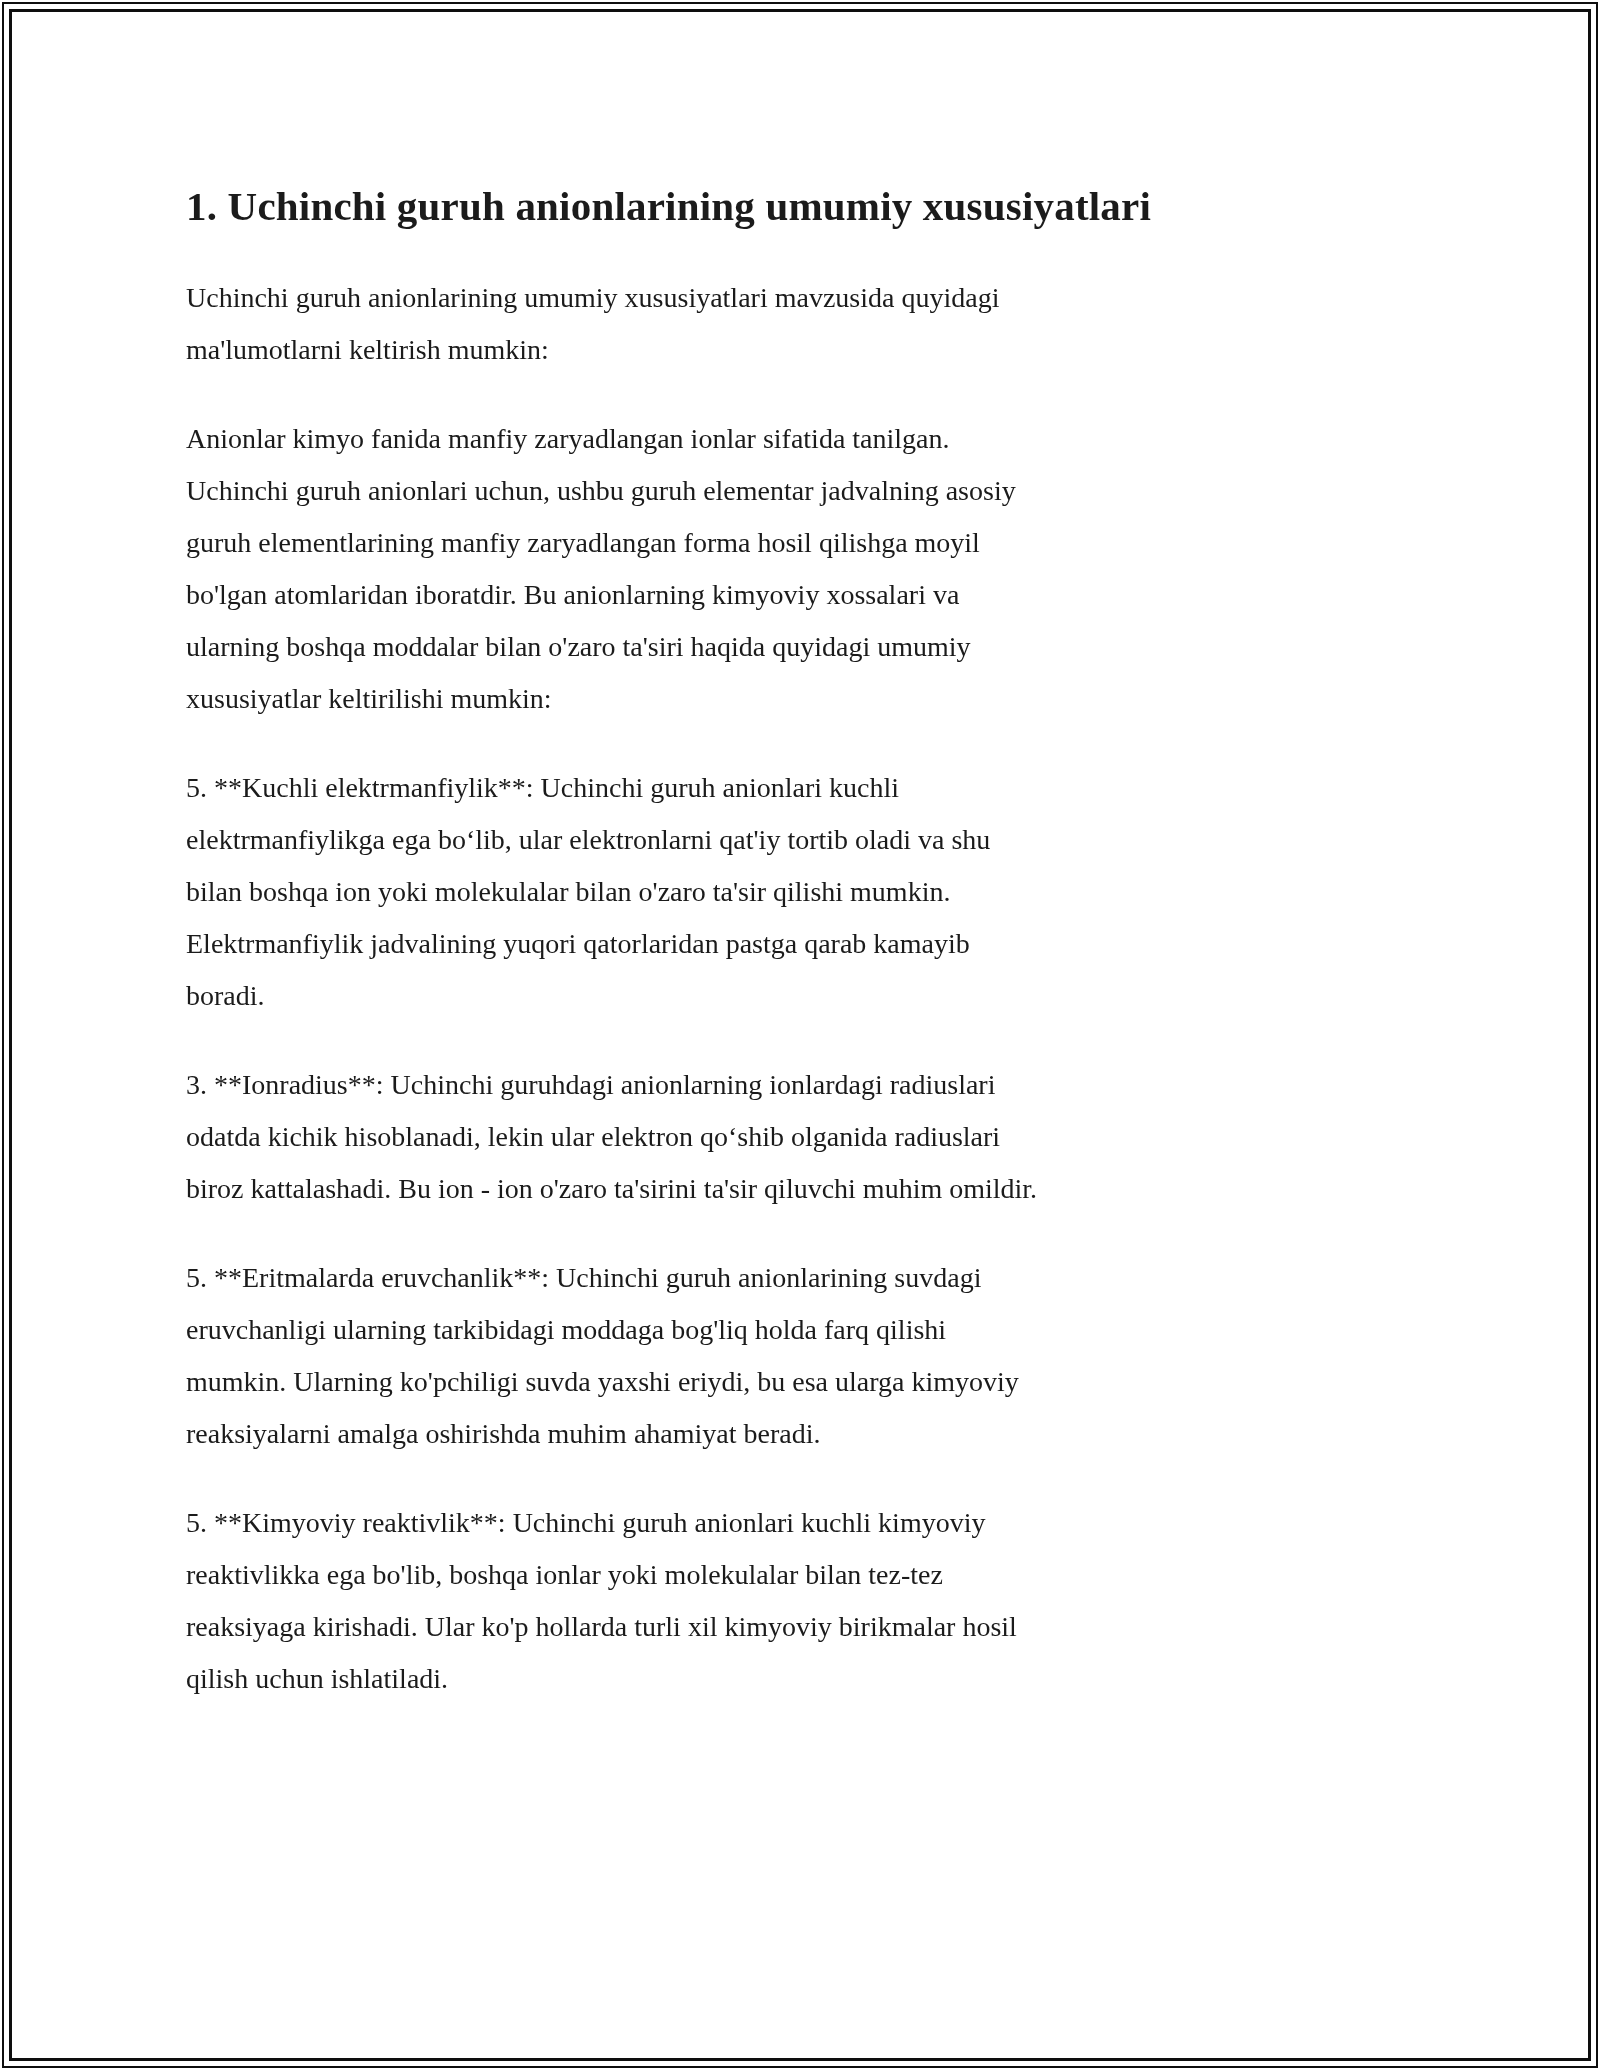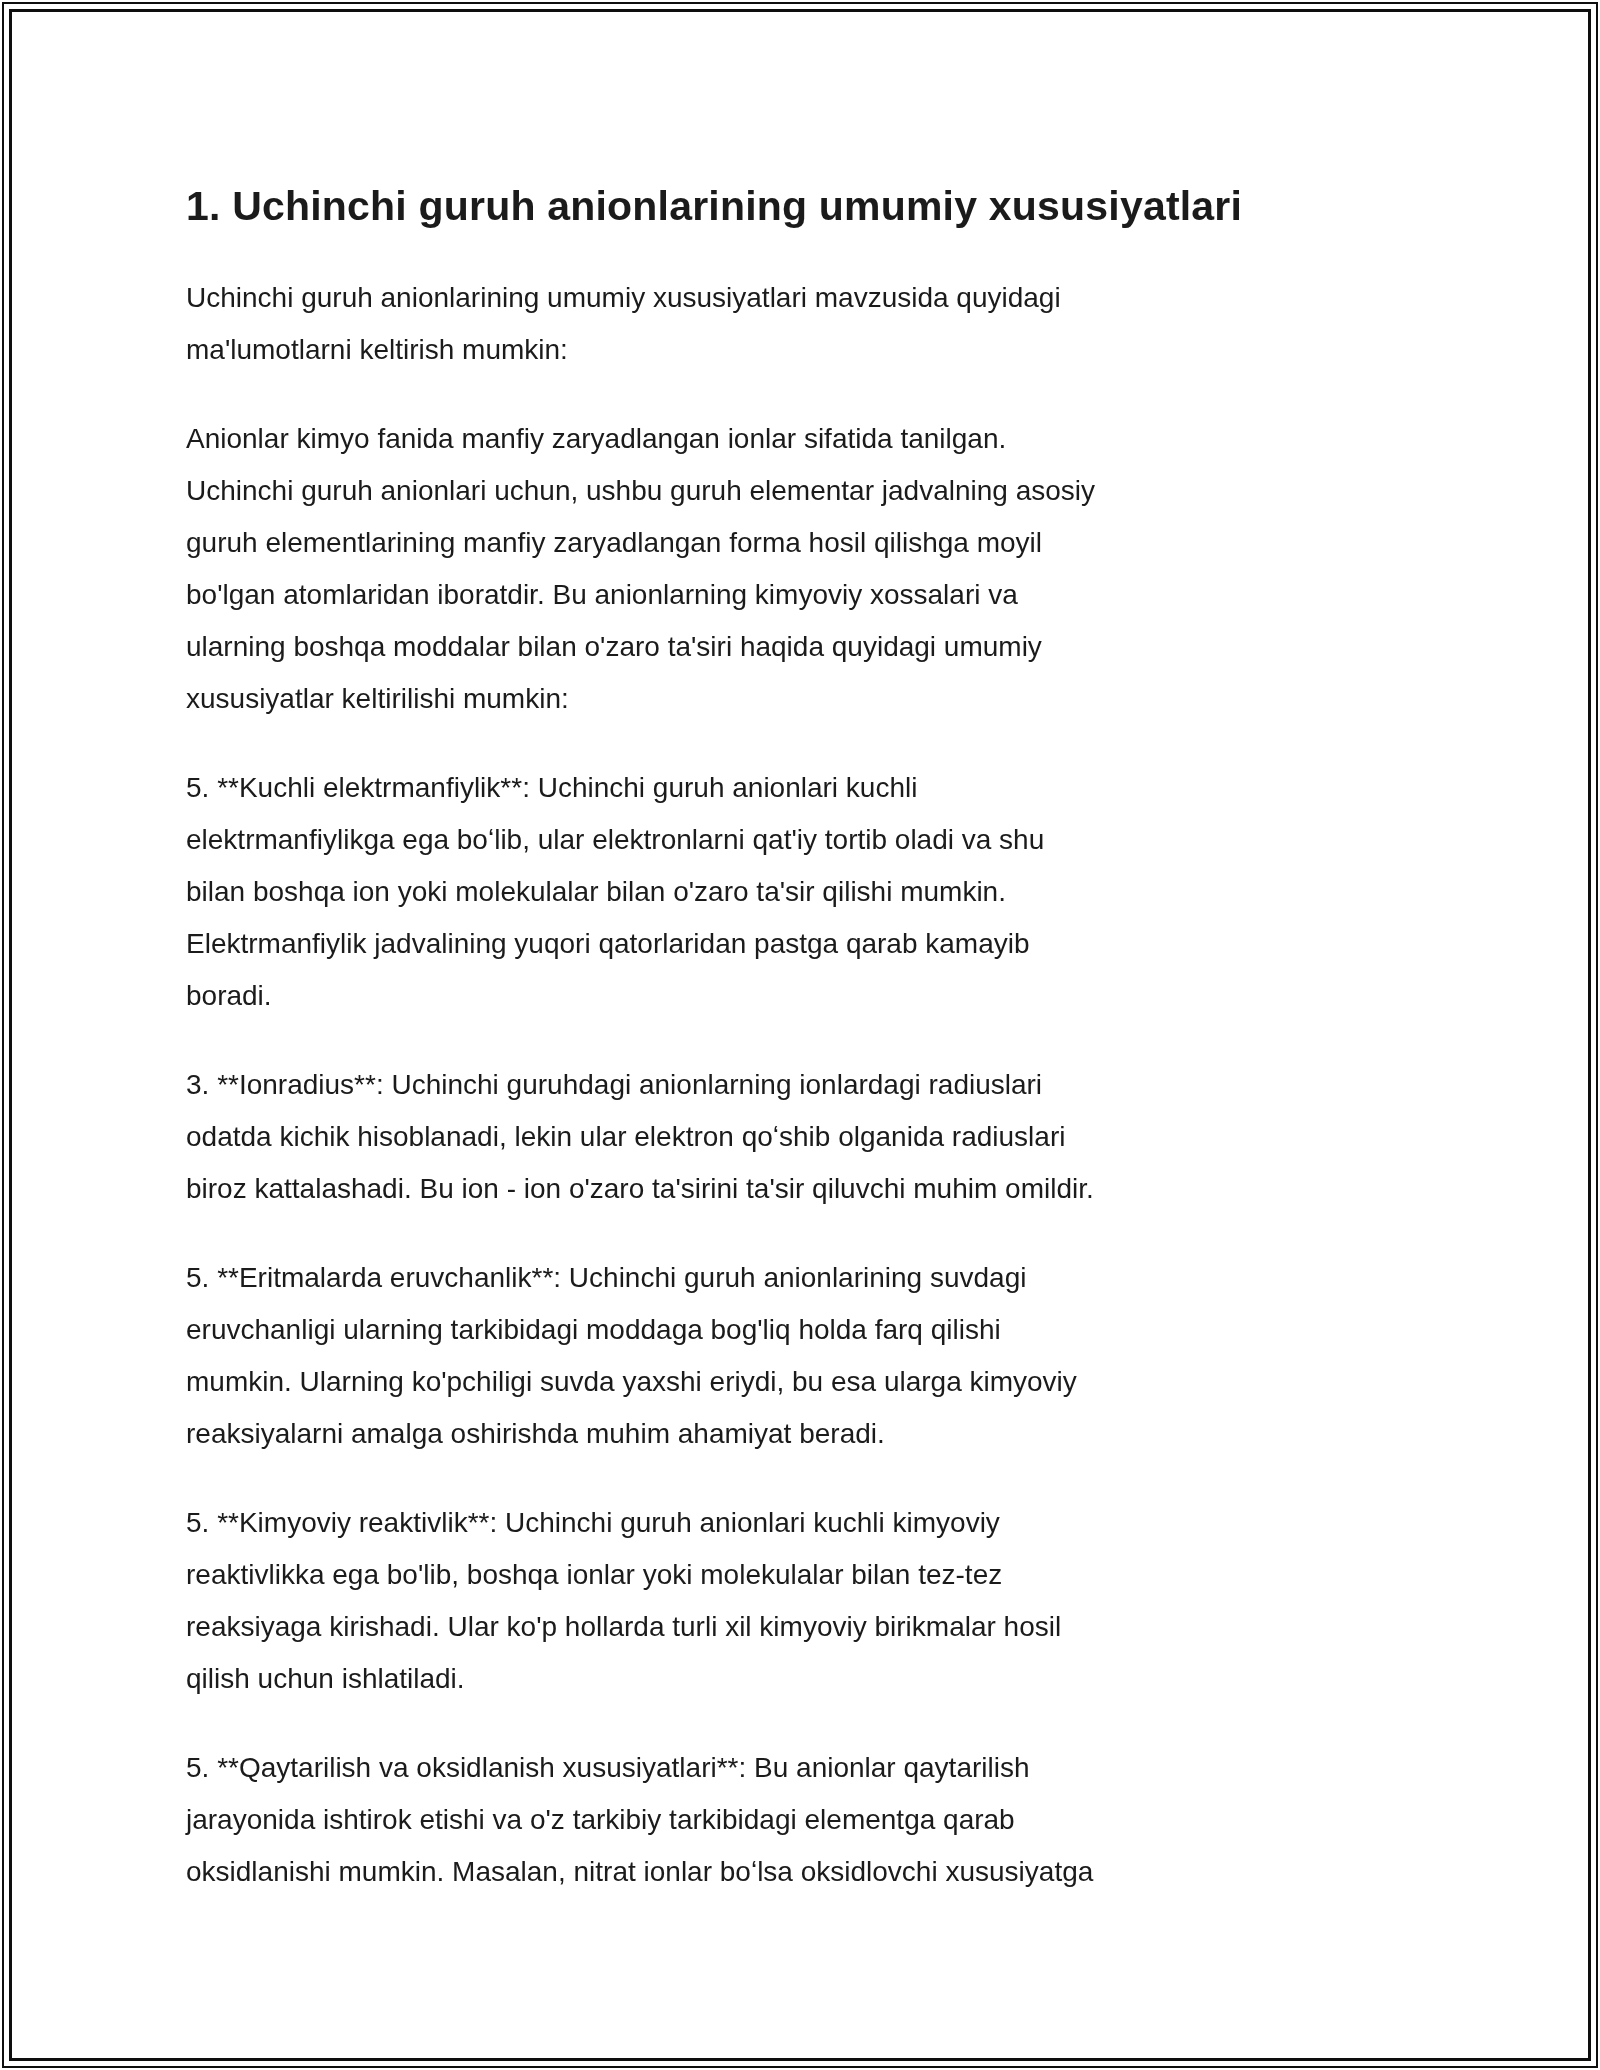--- a/index.html
+++ b/index.html
@@ -6,21 +6,21 @@
     margin: 0;
     padding: 0;
     background: #ffffff;
   }
   .page {
     position: relative;
     width: 1600px;
     height: 2070px;
     background: #ffffff;
     overflow: hidden;
-    font-family: Liberation Sans, sans-serif;
+    font-family: Liberation Serif, serif;
     color: #1b1b1b;
   }
   .frame-outer {
     position: absolute;
     inset: 2px;
     border: 2px solid #0e0e0e;
     pointer-events: none;
   }
   .frame-inner {
     position: absolute;
@@ -81,17 +81,14 @@
     <p class="doc-paragraph">5. **Eritmalarda eruvchanlik**: Uchinchi guruh anionlarining suvdagi
 eruvchanligi ularning tarkibidagi moddaga bog'liq holda farq qilishi
 mumkin. Ularning ko'pchiligi suvda yaxshi eriydi, bu esa ularga kimyoviy
 reaksiyalarni amalga oshirishda muhim ahamiyat beradi.</p>
 
     <p class="doc-paragraph">5. **Kimyoviy reaktivlik**: Uchinchi guruh anionlari kuchli kimyoviy
 reaktivlikka ega bo'lib, boshqa ionlar yoki molekulalar bilan tez-tez
 reaksiyaga kirishadi. Ular ko'p hollarda turli xil kimyoviy birikmalar hosil
 qilish uchun ishlatiladi.</p>
 
-    <p class="doc-paragraph">5. **Qaytarilish va oksidlanish xususiyatlari**: Bu anionlar qaytarilish
-jarayonida ishtirok etishi va o'z tarkibiy tarkibidagi elementga qarab
-oksidlanishi mumkin. Masalan, nitrat ionlar boʻlsa oksidlovchi xususiyatga</p>
   </div>
 </div>
 
 </body></html>

